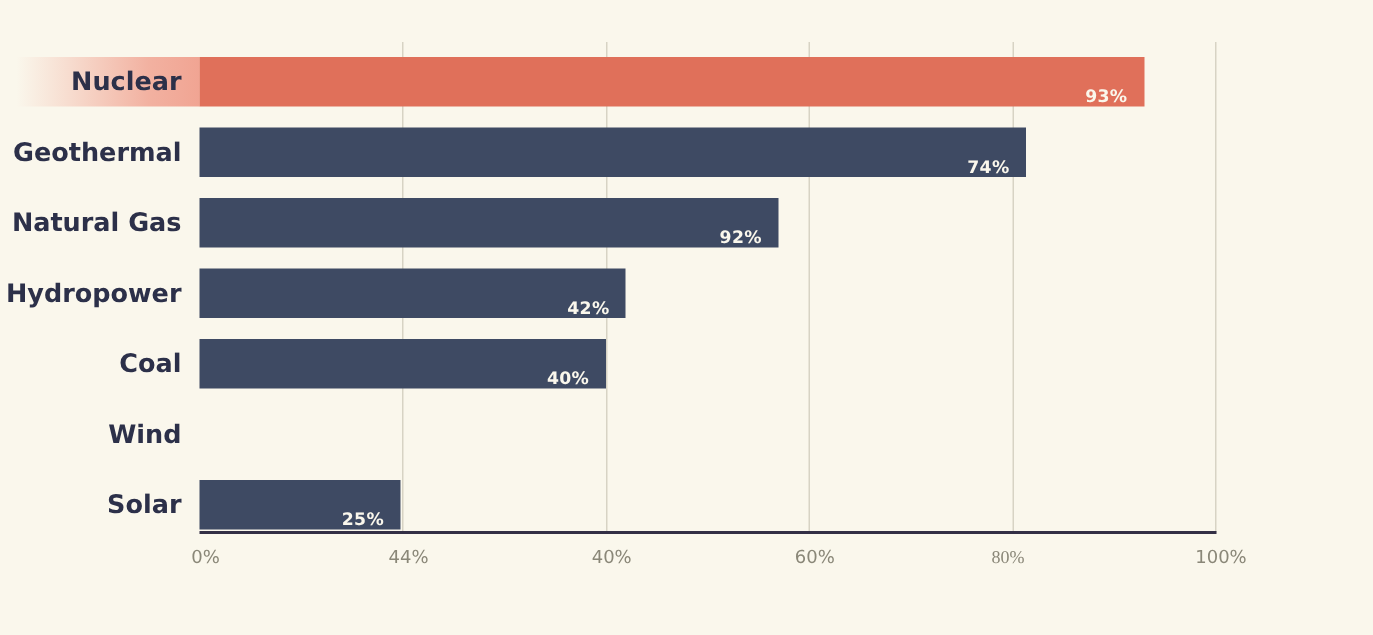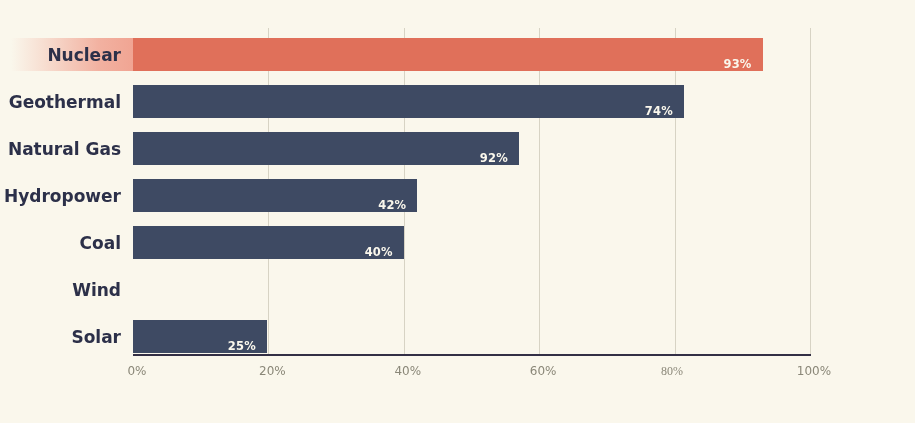--- a/index.html
+++ b/index.html
@@ -184,19 +184,19 @@
   </div>
   <div class="bar-row" style="top:320px; left:133px; width:677px;">
     <div class="bar" style="width: 134px;">
       <span class="bar-value">25%</span>
     </div>
   </div>
 
   <div class="axis-line"></div>
 
   <div class="tick-label" style="left:137px">0%</div>
-  <div class="tick-label" style="left: 272.4px;">20%</div>
+  <div class="tick-label" style="left: 272.4px;">44%</div>
   <div class="tick-label" style="left: 407.8px;">40%</div>
   <div class="tick-label" style="left: 543.2px;">60%</div>
   <div class="tick-label" style="left: 672px; font-family: Liberation Serif, serif;">80%</div>
   <div class="tick-label" style="left: 814px;">100%</div>
 
 </div>
 
 </body></html>

